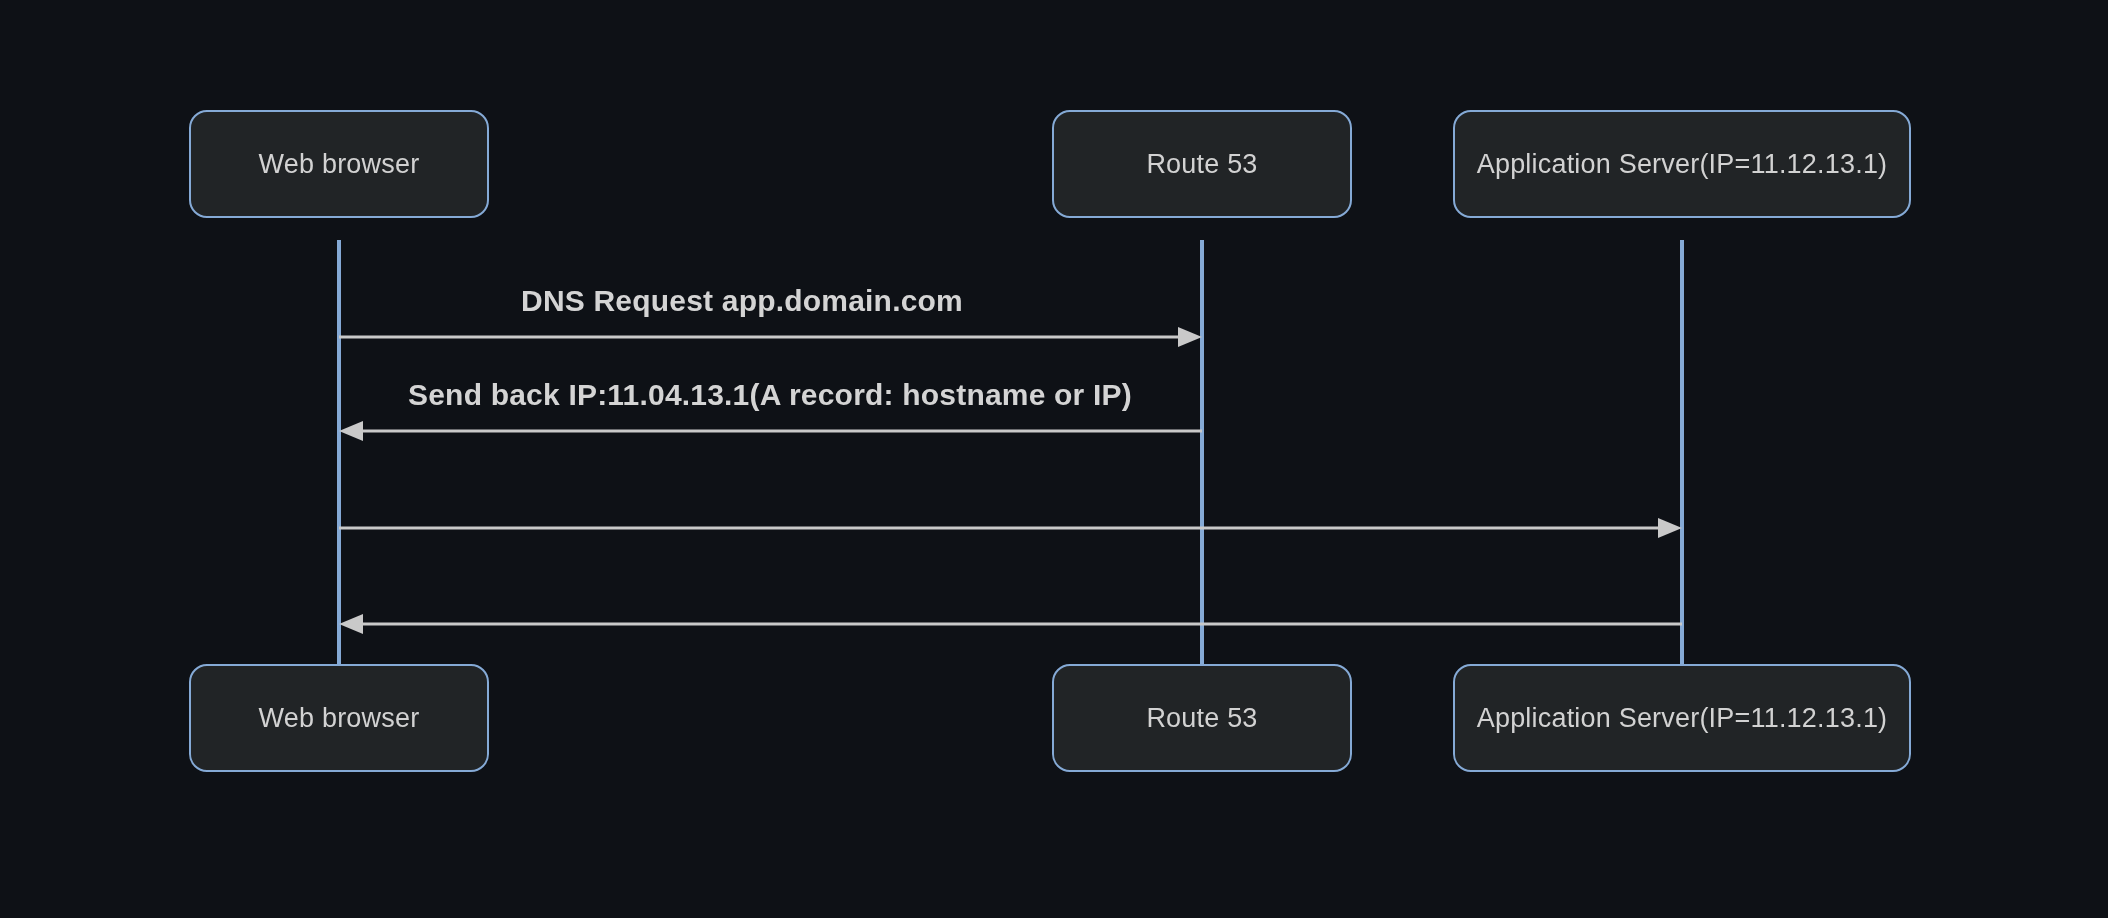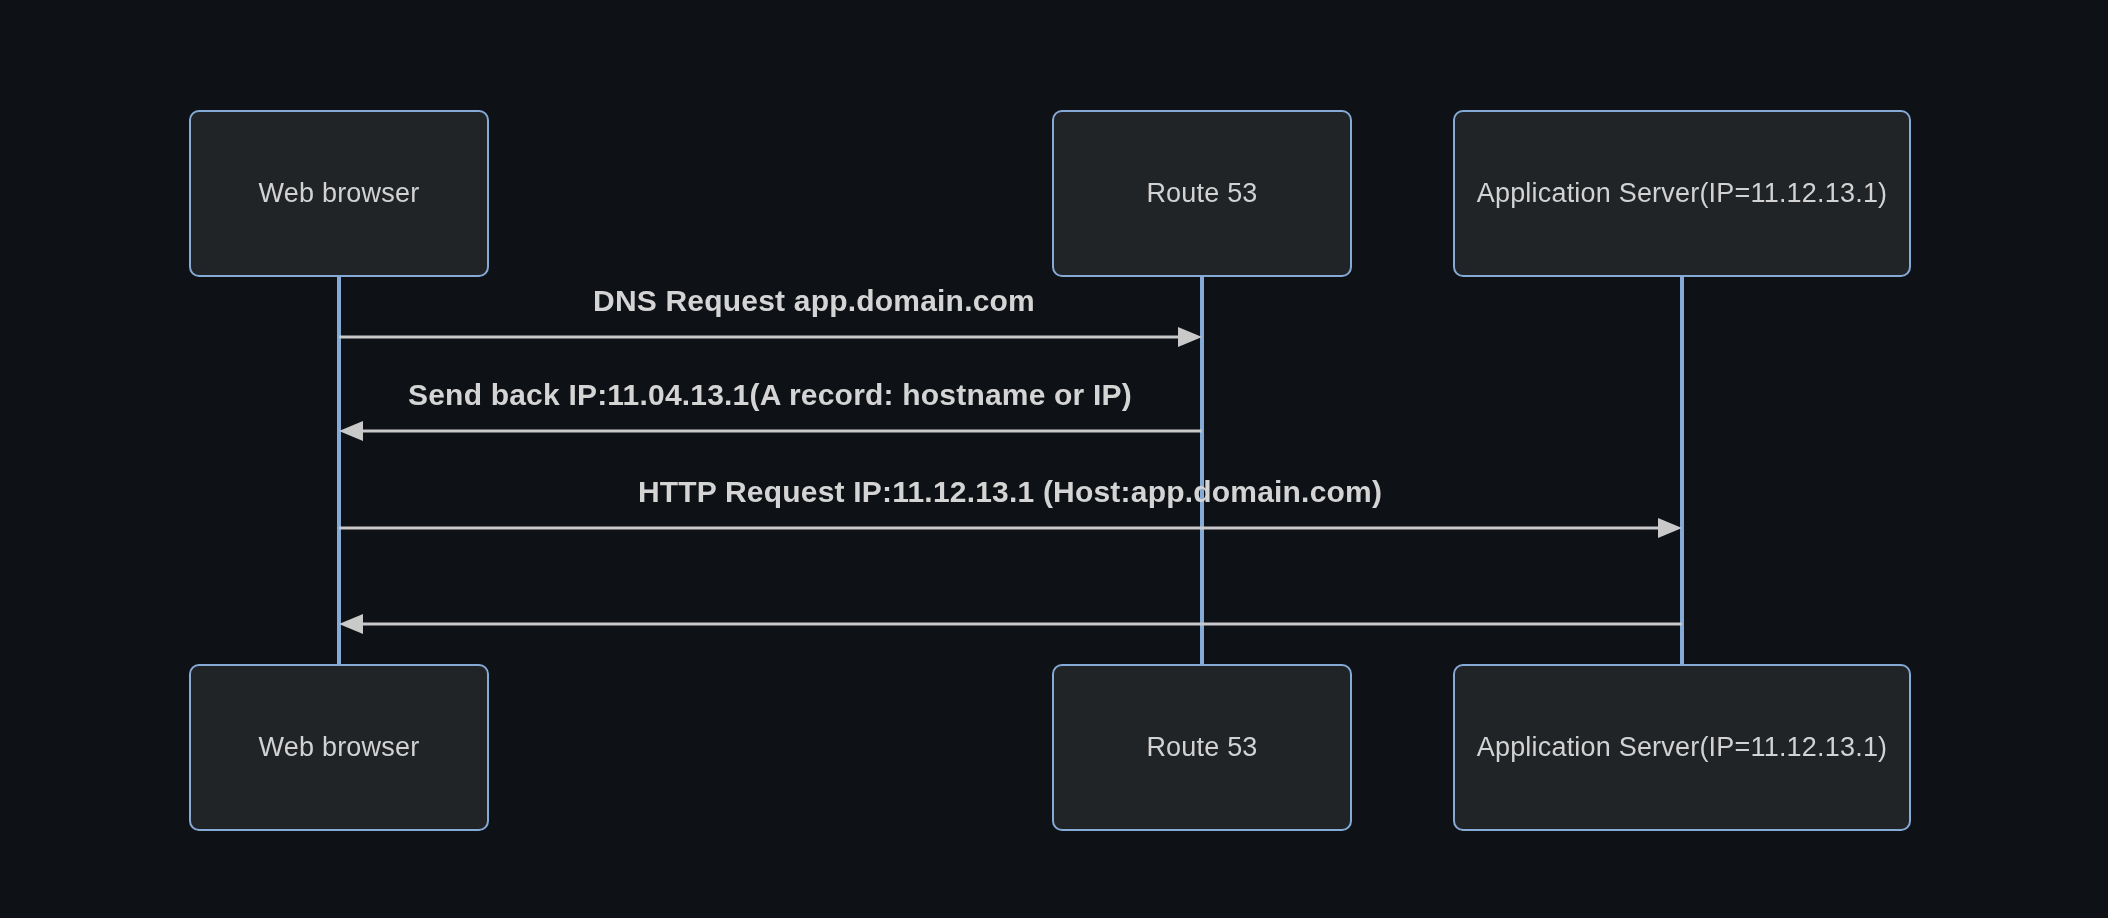--- a/index.html
+++ b/index.html
@@ -17,25 +17,25 @@
   }
   .layer {
     position: absolute;
     left: 0;
     top: 0;
     width: 2108px;
     height: 918px;
   }
   .actor-box {
     position: absolute;
-    height: 167px;
+    height: 108px;
     box-sizing: border-box;
     background: #212426;
     border: 2.5px solid #85aad6;
-    border-radius: 10px;
+    border-radius: 18px;
     display: flex;
     align-items: center;
     justify-content: center;
   }
   .actor-box span {
     color: #d2d2d2;
     font-size: 27px;
     font-weight: 400;
     white-space: nowrap;
     letter-spacing: 0.2px;
@@ -90,17 +90,16 @@
   <div class="actor-box" style="left:189px; top:664px; width:300px;">
     <span>Web browser</span>
   </div>
   <div class="actor-box" style="left:1052px; top:664px; width:300px;">
     <span>Route 53</span>
   </div>
   <div class="actor-box" style="left:1453px; top:664px; width:458px;">
     <span>Application Server(IP=11.12.13.1)</span>
   </div>
 
-  <div class="msg-label" style="left:814px; top:284px;">DNS Request app.domain.com</div>
+  <div class="msg-label" style="left:742px; top:284px;">DNS Request app.domain.com</div>
   <div class="msg-label" style="left:770px; top:378px;">Send back IP:11.04.13.1(A record: hostname or IP)</div>
-  <div class="msg-label" style="left:1010px; top:475px;">HTTP Request IP:11.12.13.1 (Host:app.domain.com)</div>
 
 </div>
 
 </body></html>

